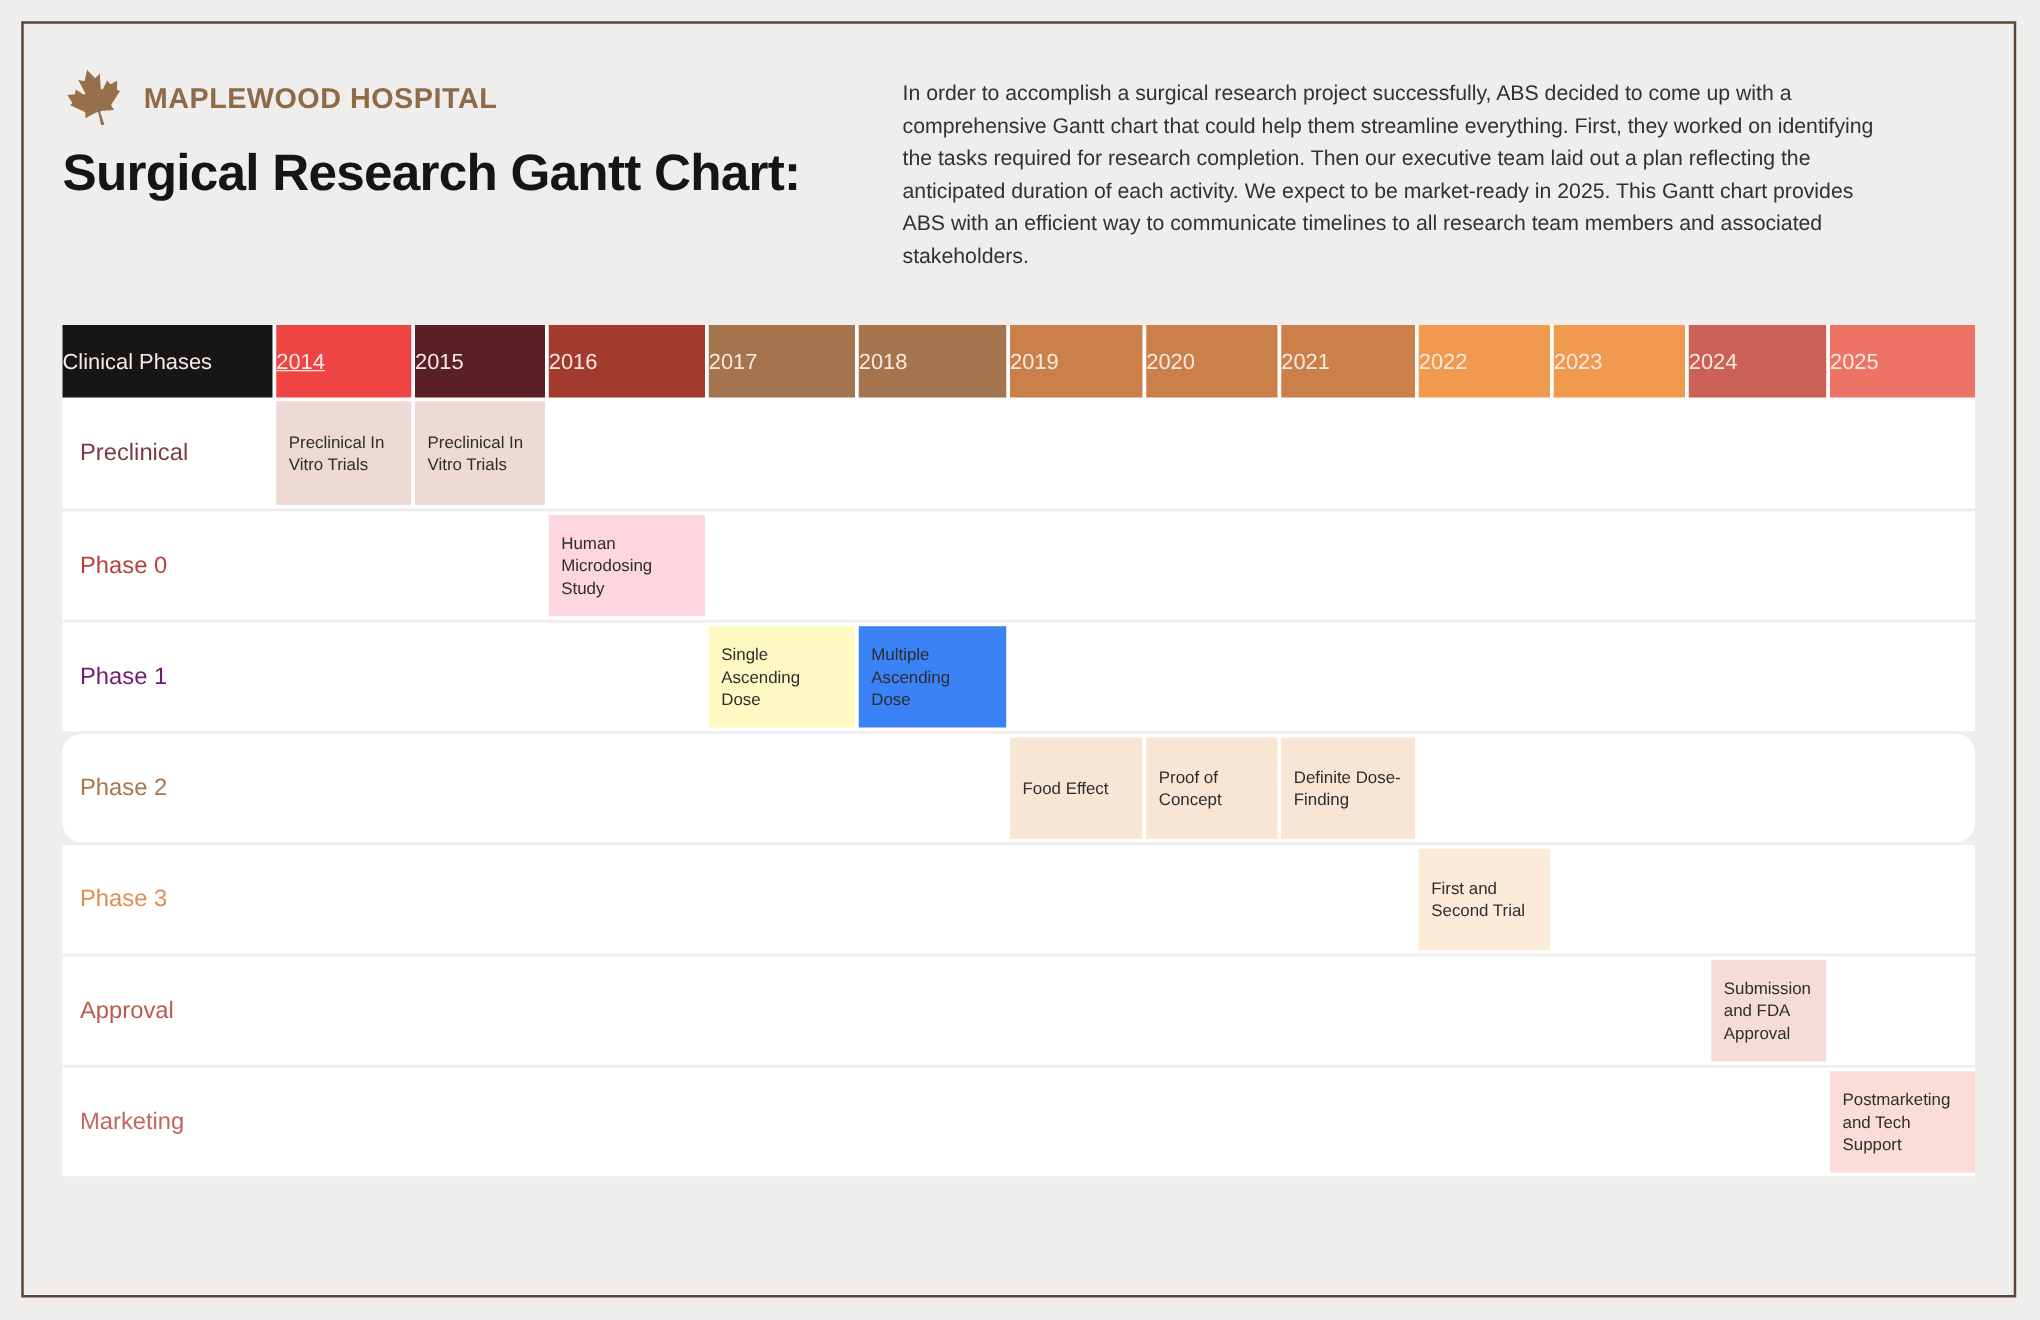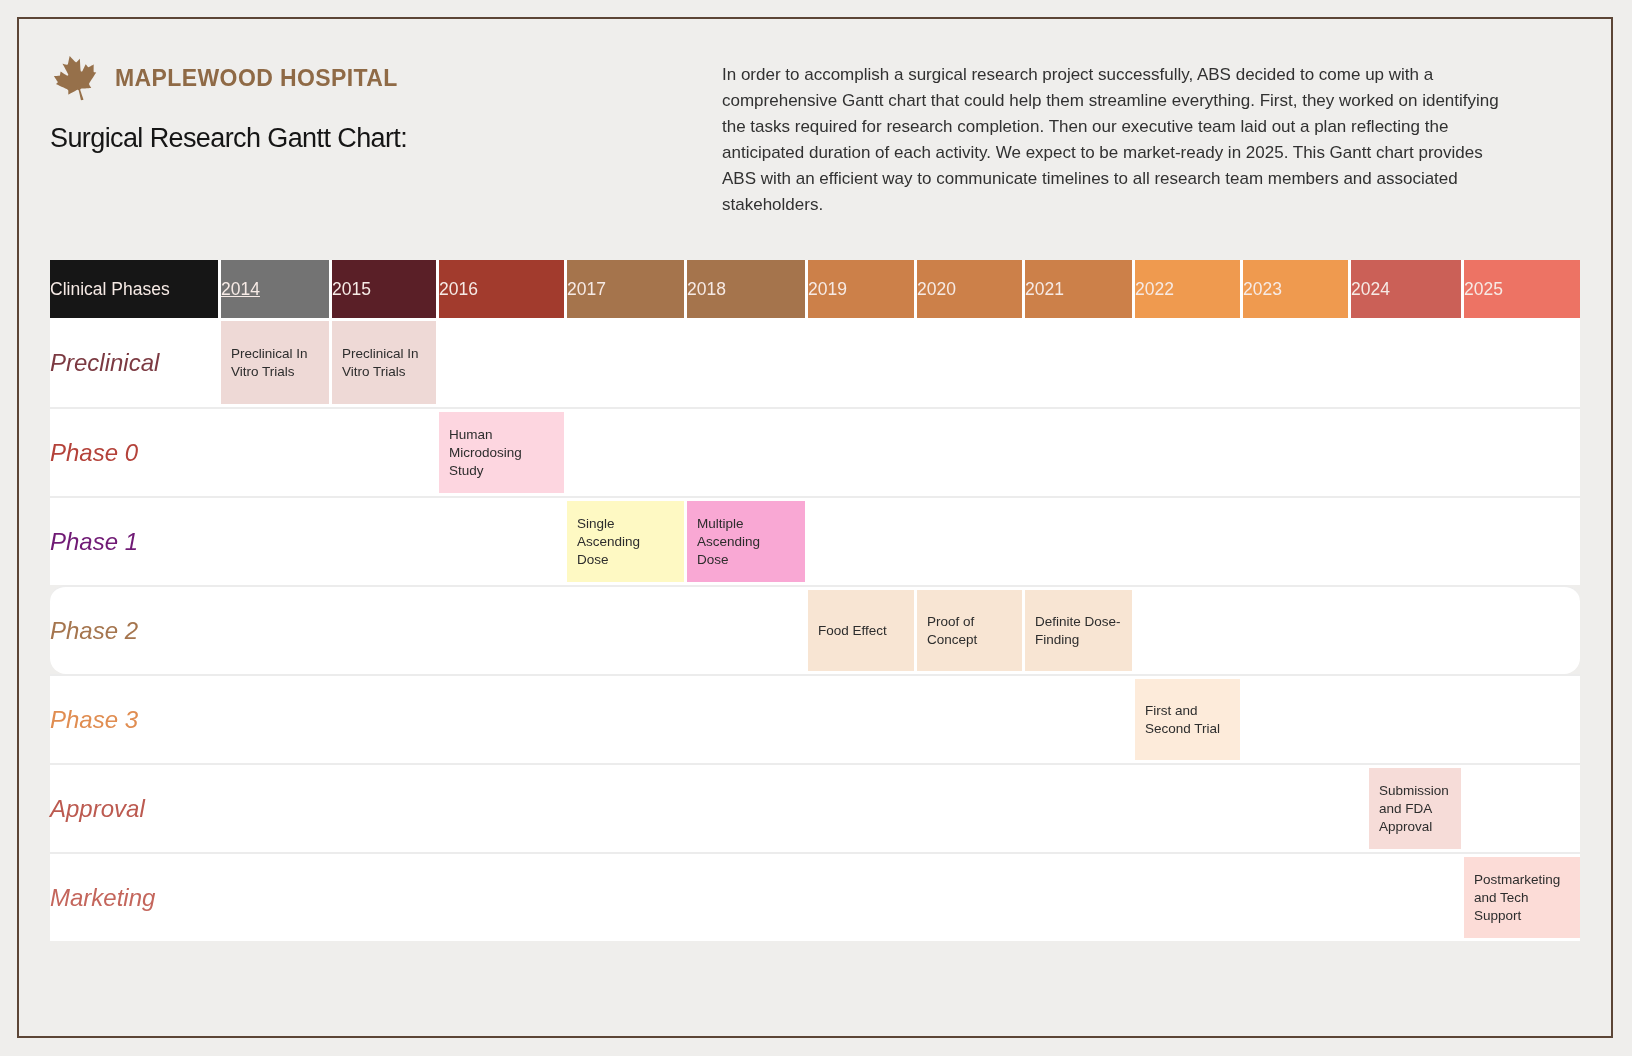--- a/index.html
+++ b/index.html
@@ -22,21 +22,21 @@
   .topbar { display: flex; justify-content: space-between; align-items: flex-start; }
   .brand-row { display: flex; align-items: center; gap: 13px; height: 44px; }
   .leaf-wrap { width: 52px; height: 46px; display: flex; align-items: center; justify-content: center; }
   .leaf-wrap svg { width: 46px; height: 46px; transform: rotate(-16deg); }
   .brand {
     font-size: 23px; font-weight: 700; letter-spacing: 0.4px;
     color: #8f6a46;
   }
   .title {
     margin: 12px 0 0 0;
-    font-size: 27px; line-height: 52px; font-weight: 400;
+    font-size: 41px; line-height: 52px; font-weight: 700;
     letter-spacing: -0.6px; color: #151515;
   }
   .title span { display: block; }
   .desc {
     width: 788px; margin: 6px 72px 0 0;
     font-size: 17px; line-height: 26px; color: #313131;
   }
 
   .gantt { margin-top: 42px; width: 1530px; }
   .g-row { display: grid; column-gap: 3px; }
@@ -44,23 +44,22 @@
   .g-head > div {
     display: flex; align-items: center;
     box-sizing: border-box;
     font-size: 17.5px; color: #f6eae5;
   }
   .g-corner { color: #ffffff; }
   .g-body { height: 89px; background: #ffffff; box-sizing: border-box; }
   .g-body + .g-body { border-top: 2px solid #ececec; }
   .g-phase {
     display: flex; align-items: center;
-    box-sizing: border-box;
-    font-size: 24px;
-    font-style: italic;
+    padding-left: 14px; box-sizing: border-box;
+    font-size: 19px;
   }
   .g-bar {
     margin: 3px 0; padding: 6px 10px;
     display: flex; align-items: center;
     box-sizing: border-box;
     font-size: 13.5px; line-height: 18px; color: #2d2d2d;
   }
 </style>
 </head>
 <body>
@@ -81,21 +80,21 @@
       <h1 class="title">
         <span>Surgical Research Gantt Chart:</span>
       </h1>
     </div>
     <p class="desc">In order to accomplish a surgical research project successfully, ABS decided to come up with a comprehensive Gantt chart that could help them streamline everything. First, they worked on identifying the tasks required for research completion. Then our executive team laid out a plan reflecting the anticipated duration of each activity. We expect to be market-ready in 2025. This Gantt chart provides ABS with an efficient way to communicate timelines to all research team members and associated stakeholders.</p>
   </div>
 
   <div class="gantt" id="gantt">
       <div class="g-row g-head" style="grid-template-columns: 168px 108px 104px 125px 117px 118px 106px 105px 107px 105px 105px 110px 116px;">
         <div class="g-corner" style="background: rgb(22, 22, 22);">Clinical Phases</div>
-        <div class="g-year" style="background: #737373; text-decoration: underline;">2014</div>
+        <div class="g-year" style="background: #ef4444; text-decoration: underline;">2014</div>
         <div class="g-year" style="background: rgb(90, 31, 39);">2015</div>
         <div class="g-year" style="background: rgb(162, 59, 45);">2016</div>
         <div class="g-year" style="background: rgb(165, 116, 76);">2017</div>
         <div class="g-year" style="background: rgb(165, 116, 76);">2018</div>
         <div class="g-year" style="background: rgb(204, 128, 73);">2019</div>
         <div class="g-year" style="background: rgb(204, 128, 73);">2020</div>
         <div class="g-year" style="background: rgb(204, 128, 73);">2021</div>
         <div class="g-year" style="background: rgb(239, 154, 79);">2022</div>
         <div class="g-year" style="background: rgb(239, 154, 79);">2023</div>
         <div class="g-year" style="background: rgb(203, 96, 87);">2024</div>
@@ -106,21 +105,21 @@
         <div class="g-bar" style="background: rgb(238, 217, 214); grid-column: 2 / 3;">Preclinical In Vitro Trials</div>
         <div class="g-bar" style="background: rgb(238, 217, 214); grid-column: 3 / 4;">Preclinical In Vitro Trials</div>
       </div>
       <div class="g-row g-body" style="grid-template-columns: 168px 108px 104px 125px 117px 118px 106px 105px 107px 105px 105px 110px 116px;">
         <div class="g-phase" style="color: rgb(180, 66, 58);">Phase 0</div>
         <div class="g-bar" style="background: rgb(253, 214, 224); grid-column: 4 / 5;">Human Microdosing Study</div>
       </div>
       <div class="g-row g-body" style="grid-template-columns: 168px 108px 104px 125px 117px 118px 106px 105px 107px 105px 105px 110px 116px;">
         <div class="g-phase" style="color: #701a75;">Phase 1</div>
         <div class="g-bar" style="background: #fef9c3; grid-column: 5 / 6;">Single Ascending Dose</div>
-        <div class="g-bar" style="background: #f9a8d4; grid-column: 6 / 7;">Multiple Ascending Dose</div>
+        <div class="g-bar" style="background: #3b82f6; grid-column: 6 / 7;">Multiple Ascending Dose</div>
       </div>
       <div class="g-row g-body" style="grid-template-columns: 168px 108px 104px 125px 117px 118px 106px 105px 107px 105px 105px 110px 116px; border-radius: 16px;">
         <div class="g-phase" style="color: rgb(165, 117, 78);">Phase 2</div>
         <div class="g-bar" style="background: rgb(248, 229, 211); grid-column: 7 / 8;">Food Effect</div>
         <div class="g-bar" style="background: rgb(248, 229, 211); grid-column: 8 / 9;">Proof of Concept</div>
         <div class="g-bar" style="background: rgb(248, 229, 211); grid-column: 9 / 10;">Definite Dose-Finding</div>
       </div>
       <div class="g-row g-body" style="grid-template-columns: 168px 108px 104px 125px 117px 118px 106px 105px 107px 105px 105px 110px 116px;">
         <div class="g-phase" style="color: rgb(224, 141, 81);">Phase 3</div>
         <div class="g-bar" style="background: rgb(253, 235, 218); grid-column: 10 / 11;">First and Second Trial</div>

